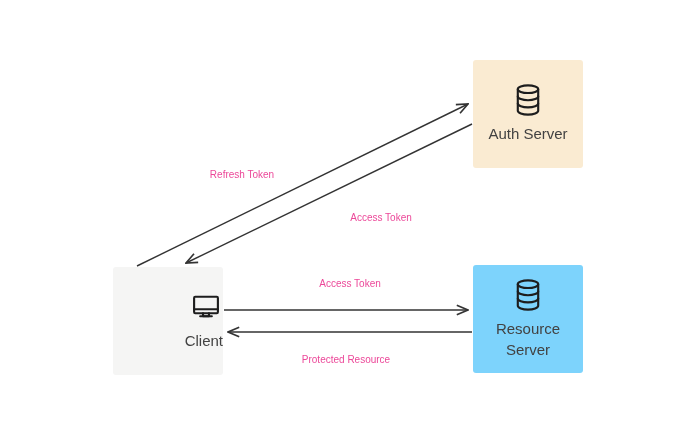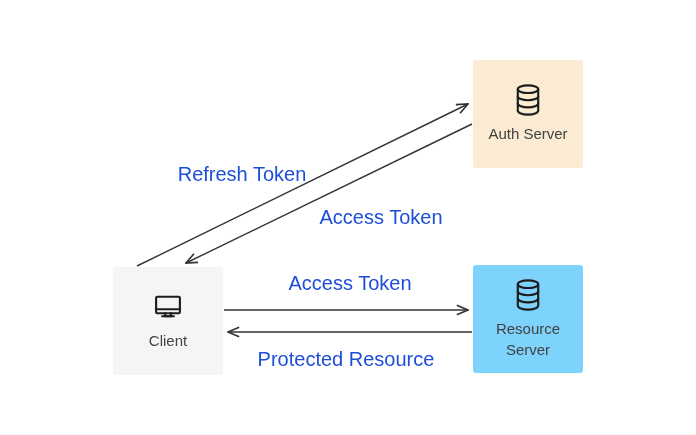--- a/index.html
+++ b/index.html
@@ -27,21 +27,21 @@
     height: 108px;
     border-radius: 3px;
     display: flex;
     flex-direction: column;
     align-items: center;
     justify-content: center;
     gap: 7px;
     box-sizing: border-box;
   }
   .node-auth     { left: 473px; top: 60px; }
-  .node-client   { left: 113px; top: 267px; }
+  .node-client   { left: 113px; top: 267px; align-items: flex-end; }
   .node-resource { left: 473px; top: 265px; }
   .node .icon {
     display: block;
     width: 34px;
     height: 34px;
   }
   .node .icon svg {
     width: 34px;
     height: 34px;
     stroke: #1d1d1d;
@@ -53,22 +53,22 @@
   .node .node-label {
     font-size: 15px;
     line-height: 1.35;
     color: #424242;
     text-align: center;
     max-width: 92px;
   }
   .edge-label {
     position: absolute;
     transform: translate(-50%, -50%);
-    font-size: 20px;
-    color: #1d4ed8;
+    font-size: 10px;
+    color: #ec4899;
     white-space: nowrap;
   }
   .lbl-refresh       { left: 242px; top: 174px; }
   .lbl-access-diag   { left: 381px; top: 217px; }
   .lbl-access-horiz  { left: 350px; top: 283px; }
   .lbl-protected     { left: 346px; top: 359px; }
 </style>
 </head>
 <body>
 

